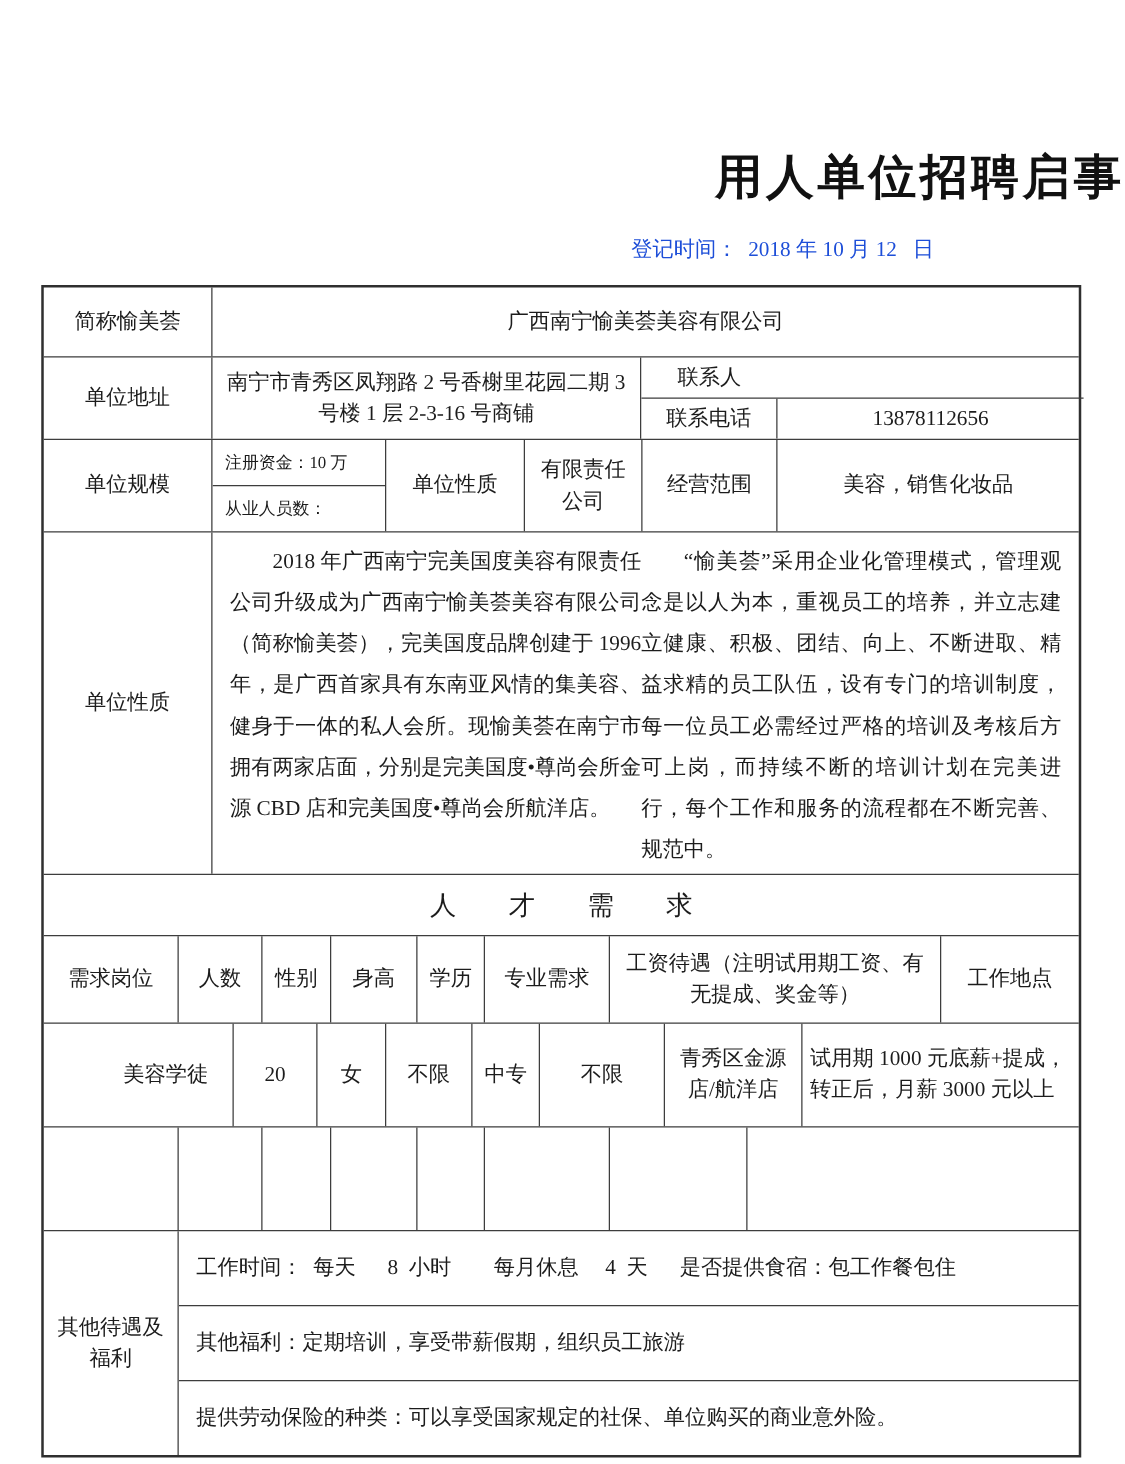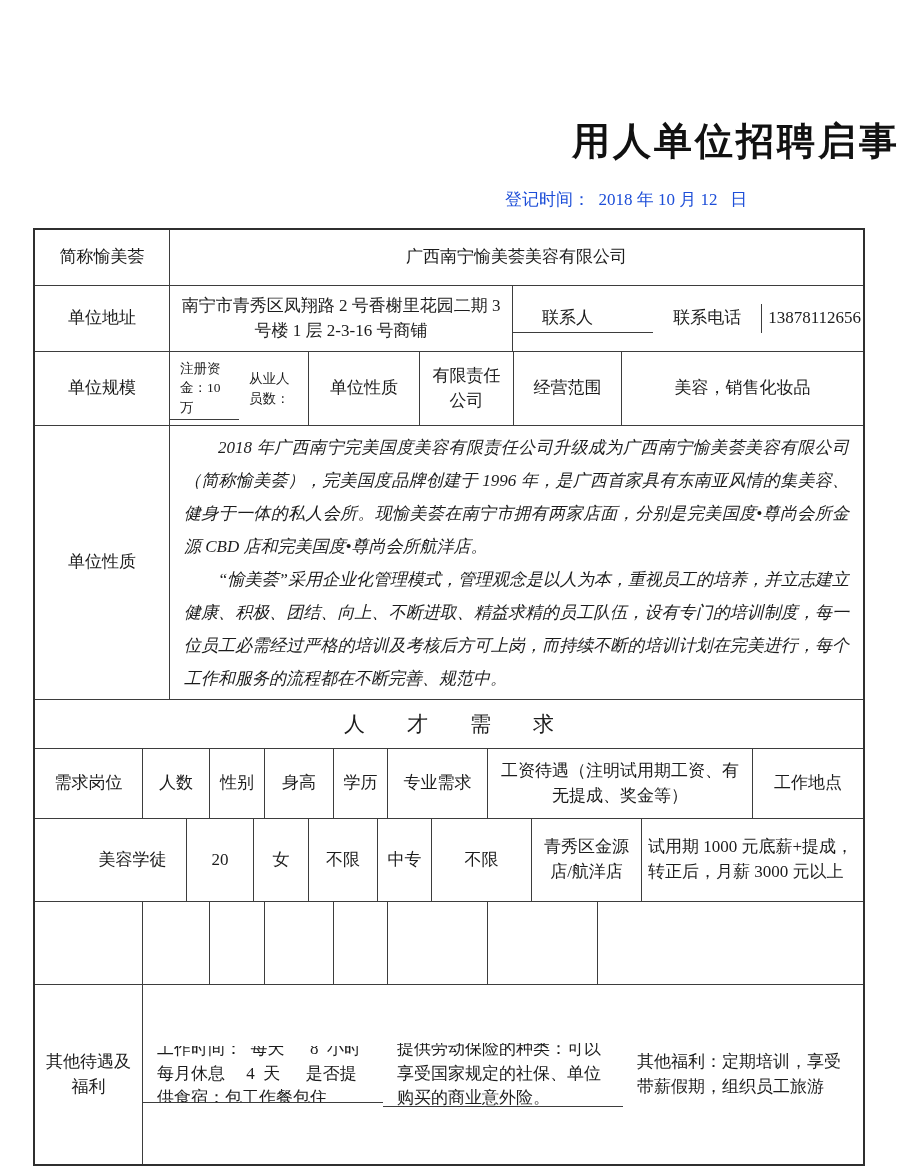--- a/index.html
+++ b/index.html
@@ -49,30 +49,28 @@
     justify-content: center;
     text-align: center;
     font-size: 17px;
     line-height: 1.45;
     padding: 2px 6px;
     overflow: hidden;
   }
   .cell:last-child { border-right: none; }
   .cell.left { justify-content: flex-start; text-align: left; }
   .cell.small { font-size: 13.5px; padding-left: 10px; }
-  .vgroup { display: flex; flex-direction: row; padding: 0; }
+  .vgroup { display: flex; flex-direction: column; padding: 0; }
   .vgroup .subrow { display: flex; flex: 1; border-bottom: 1.5px solid #3d3d3d; width: 100%; }
   .vgroup .subrow:last-child { border-bottom: none; }
   .intro-cell {
-    flex-direction: column;
     align-items: stretch;
     justify-content: center;
     text-align: justify;
     padding: 6px 14px;
-    font-style: italic;
   }
   .intro-cell p {
     text-indent: 2em;
     font-size: 17px;
     line-height: 33px;
   }
   .banner-cell { font-size: 21px; white-space: pre-wrap; }
   .pre { white-space: pre-wrap; }
   .benefit-text { padding-left: 14px; padding-right: 10px; }
 
@@ -201,23 +199,23 @@
       <div class="cell t6"></div>
       <div class="cell t7"></div>
     </div>
 
     <div class="trow h-benefits">
       <div class="cell t0">其他待遇及福利</div>
       <div class="cell vgroup t7">
         <div class="subrow h-b1">
           <div class="cell left w-rest pre benefit-text">工作时间：  每天      8  小时        每月休息     4  天      是否提供食宿：包工作餐包住</div>
         </div>
+        <div class="subrow h-b3">
+          <div class="cell left w-rest pre benefit-text">其他福利：定期培训，享受带薪假期，组织员工旅游</div>
+        </div>
         <div class="subrow h-b2">
           <div class="cell left w-rest pre benefit-text">提供劳动保险的种类：可以享受国家规定的社保、单位购买的商业意外险。</div>
         </div>
-        <div class="subrow h-b3">
-          <div class="cell left w-rest pre benefit-text">其他福利：定期培训，享受带薪假期，组织员工旅游</div>
-        </div>
       </div>
     </div>
 
   </div>
 </div>
 
 </body></html>

